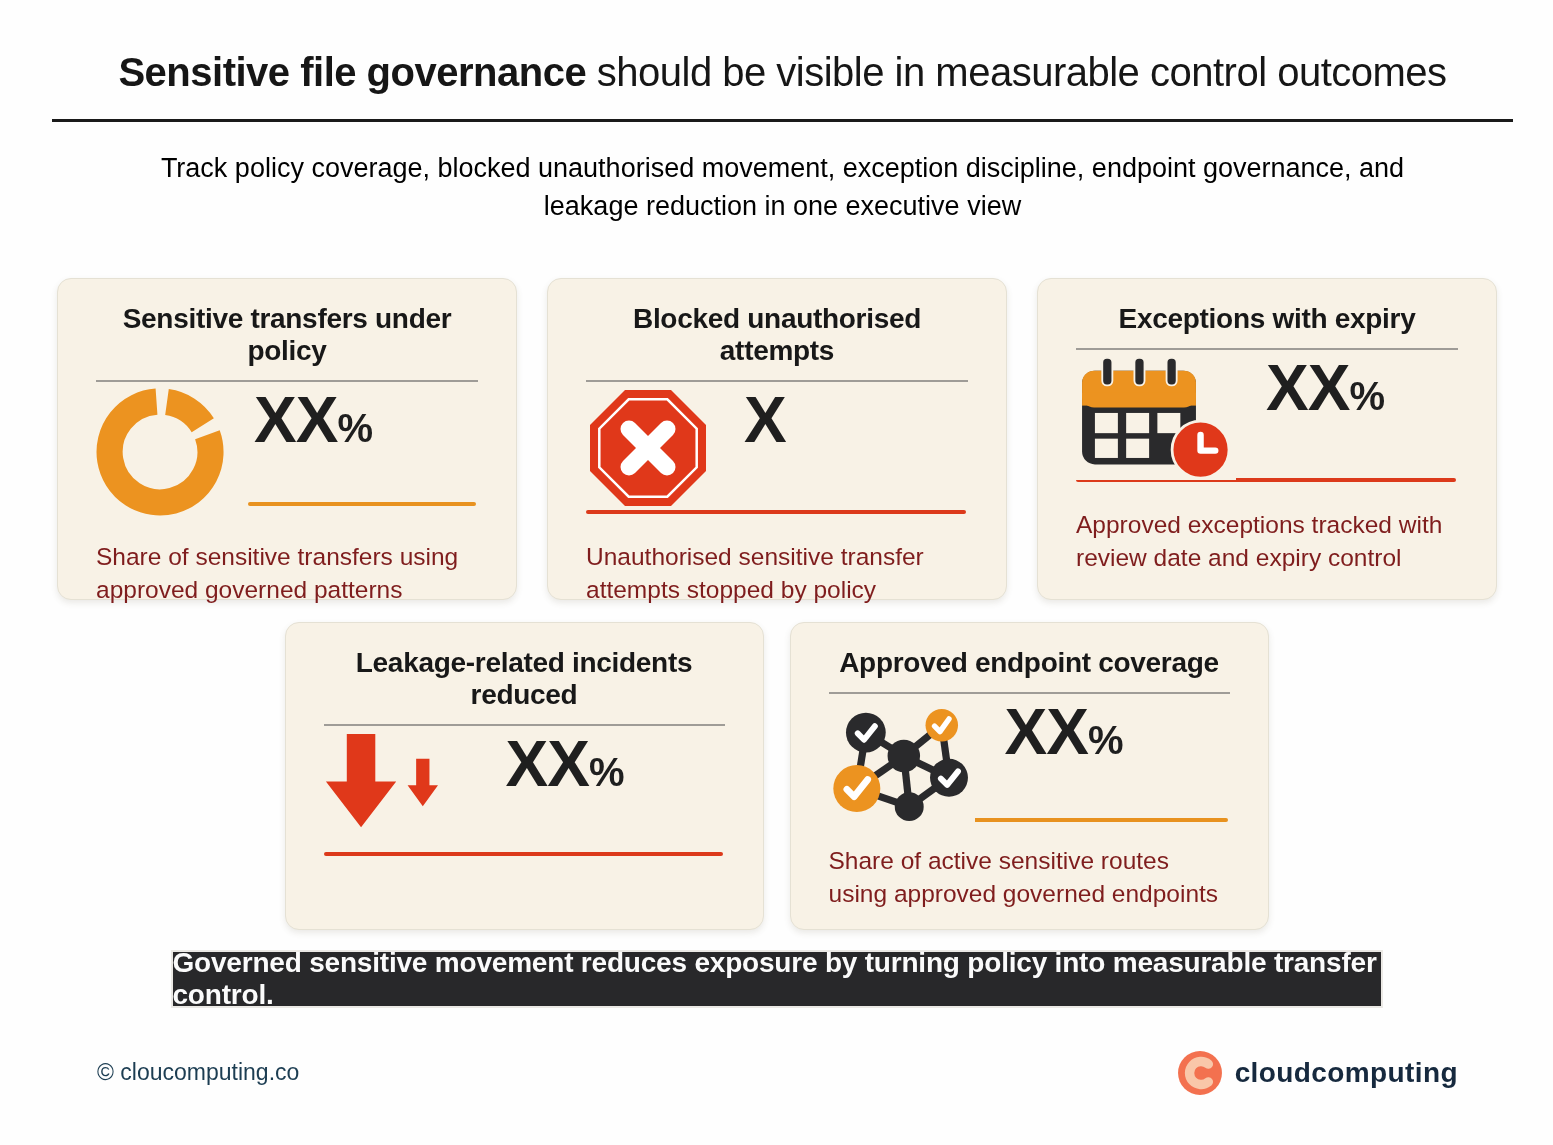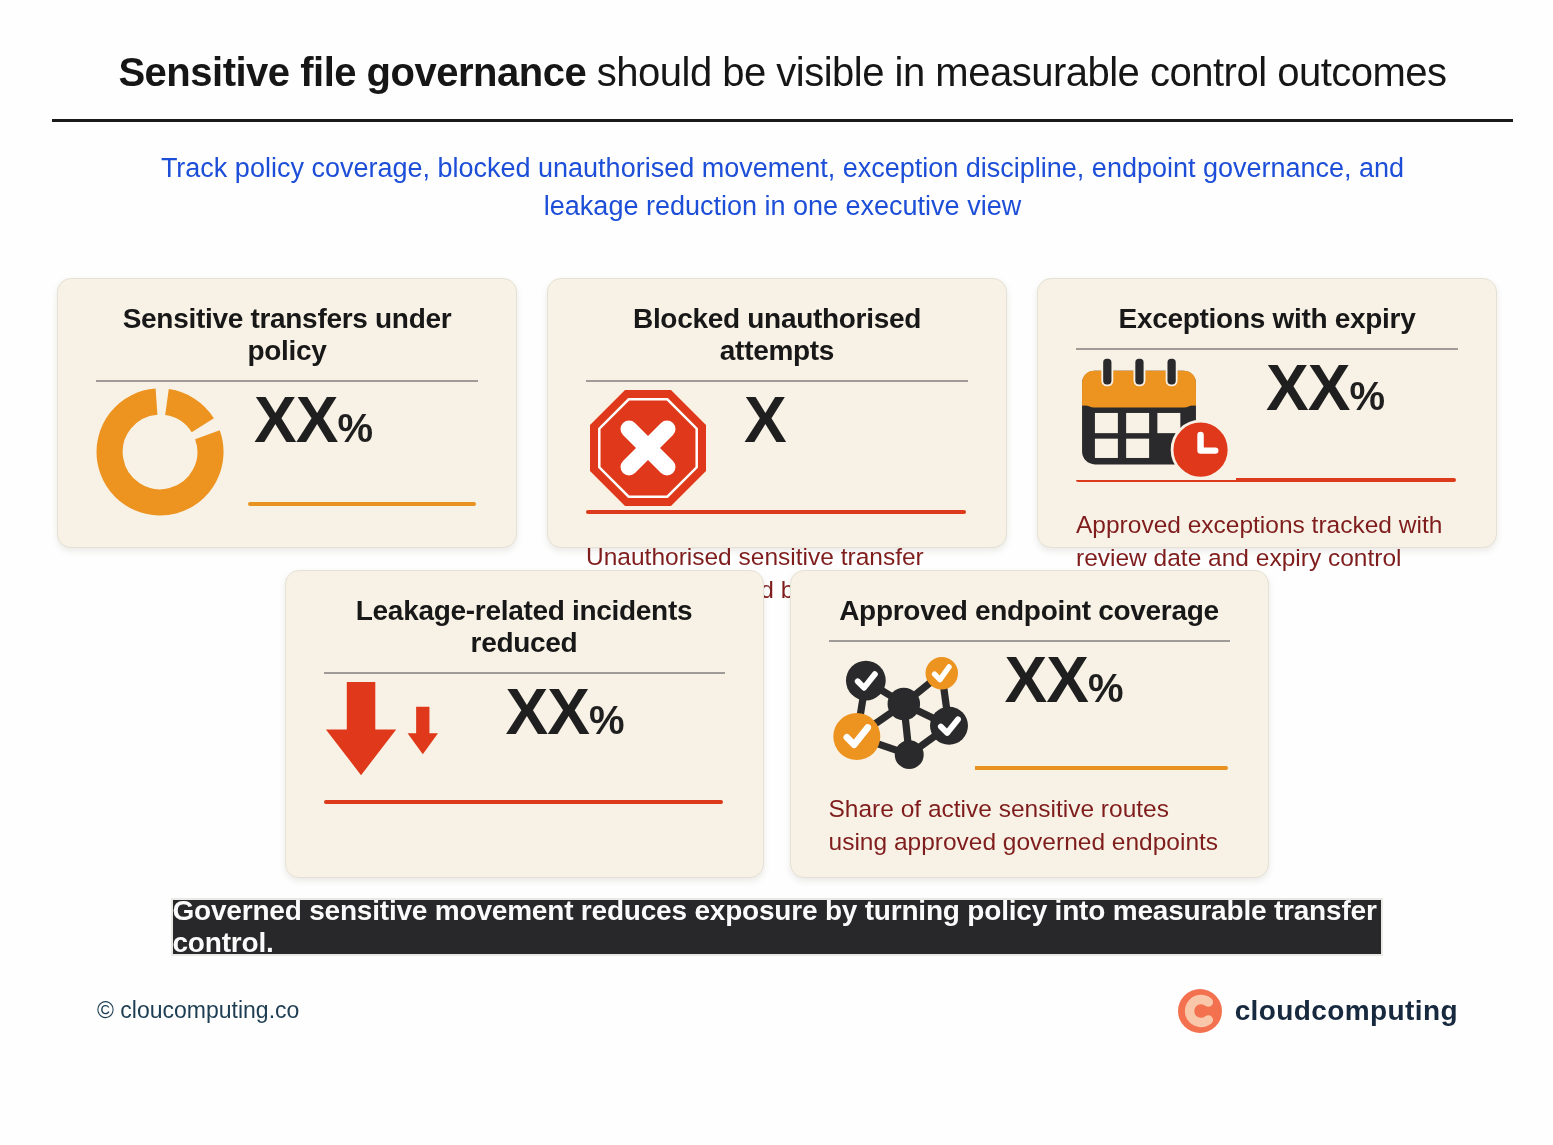--- a/index.html
+++ b/index.html
@@ -11,38 +11,38 @@
   }
   .page { width:1553px; height:1145px; background:#fefefe; }
 
   
   .header { padding-top:50px; text-align:center;padding-left:12px; }
   .title { font-size:40px; font-weight:500; color:#161616; letter-spacing:-0.5px; }
   .title b { font-weight:800; }
   .title-rule { border:none; border-top:3px solid #1a1a1a; margin:24px 40px 0 40px; }
   .subtitle {
     margin:28px auto 0 auto; max-width:1280px;
-    font-size:27px; line-height:1.4; color:#1d4ed8; font-weight:400;
+    font-size:27px; line-height:1.4; color:#000000; font-weight:400;
   }
 
   
   .row { display:flex; gap:30px; }
   .row1 { margin:52px 56px 0 57px; }
   .row1 .card { flex:1; }
   .row2 { margin:22px auto 0 auto; justify-content:center; gap:26px; }
   .row2 .card { width:479px; }
 
   .card {
     background:#f8f2e6;
     border:1px solid #e5e1d4;
     border-radius:14px;
     box-shadow:0 3px 6px rgba(90,80,60,0.12);
     padding:24px 38px 24px 38px;
   }
-  .row1 .card { height:270px; }
+  .row1 .card { height:322px; }
   .row2 .card { height:308px; }
 
   .card-title {
     font-size:28px; font-weight:700; color:#181818;
     text-align:center; letter-spacing:-0.3px;
   }
   .card-rule { border:none; border-top:2px solid #8f8d88; margin-top:13px; opacity:0.85; }
 
   .stat-area {
     position:relative; display:flex; align-items:flex-start; gap:30px;
@@ -70,21 +70,21 @@
   
   .banner {
     width:1212px; height:58px; margin:20px auto 0 auto;
     background:#28282a; border:2px solid #ebe9e5;
     display:flex; align-items:center; justify-content:center;
   }
   .banner-text { color:#fbfbfb; font-size:28px; font-weight:700; letter-spacing:-0.2px; }
 
   
   .footer {
-    margin:32px 95px 0 97px;
+    margin:42px 95px 0 97px;
     display:flex; align-items:center; justify-content:space-between;
   }
   .copyright { font-size:23px; color:#1c3d52; font-weight:500; }
   .brand { display:flex; align-items:center; gap:12px; }
   .brand-name { font-size:28px; font-weight:700; color:#16293e; letter-spacing:0.4px; }
 </style>
 </head>
 <body>
 
 <div class="page">
@@ -103,20 +103,21 @@
       <div class="stat-area">
         <div class="accent" style="background:#e8921f; left:152px; bottom:20px;"></div>
         <div class="icon-wrap" style="background:transparent;">
           <svg width="128" height="128" viewBox="0 0 132 132">
             <path d="M 73.2 14.5 A 52 52 0 0 1 110.1 38.4" fill="none" stroke="#ec9320" stroke-width="27"></path>
             <path d="M 114.9 48.2 A 52 52 0 1 1 62.4 14.1" fill="none" stroke="#ec9320" stroke-width="27"></path>
           </svg>
         </div>
         <div class="stat-value"><span>XX</span><span class="stat-unit">%</span></div>
       </div>
+      <div class="card-desc">Share of sensitive transfers using approved governed patterns</div>
     </div>
 
     <div class="card">
       <div class="card-title">Blocked unauthorised attempts</div>
       <hr class="card-rule">
       <div class="stat-area">
         <div class="accent" style="background:#dc3a1b;"></div>
         <div class="icon-wrap" style="padding:0 6px 0 2px;">
           <svg width="120" height="120" viewBox="0 0 120 120">
             <polygon points="37,2 83,2 118,37 118,83 83,118 37,118 2,83 2,37" fill="#e0381a"></polygon>

